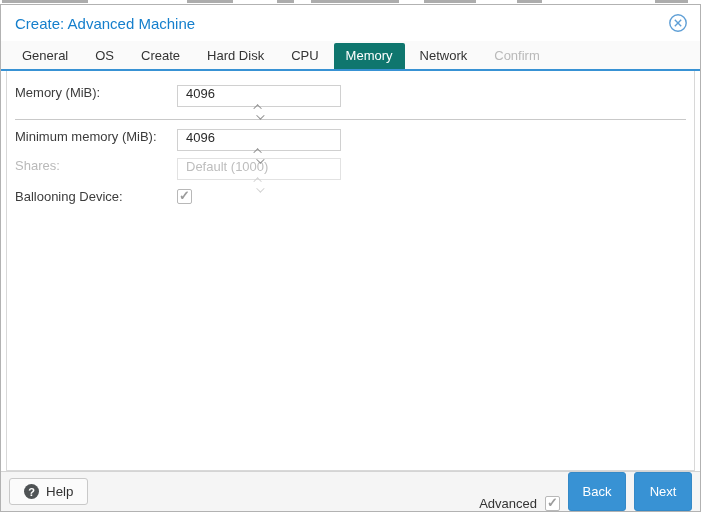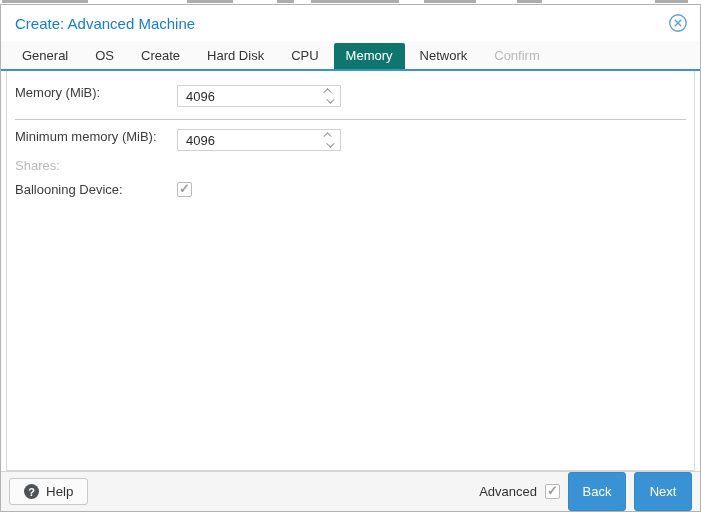--- a/index.html
+++ b/index.html
@@ -61,21 +61,21 @@
   }
 
   .form-row { display: flex; margin-bottom: 7px; }
   .form-label { width: 162px; flex: 0 0 162px; color: #3c3c3c; }
   .form-label.disabled { color: #b9b9b9; }
 
   .field {
     width: 164px; height: 22px;
     border: 1px solid #d0d0d0;
     background: #fff;
-    display: flex; align-items: stretch;
+    display: flex; align-items: stretch; flex-direction: column;
   }
   .field input {
     flex: 1 1 auto; min-width: 0;
     border: none; outline: none;
     padding: 0 0 0 8px;
     font-family: "Liberation Sans", sans-serif;
     font-size: 13px; color: #2a2a2a;
     background: transparent;
   }
   .field.disabled { border-color: #e2e2e2; }
@@ -119,21 +119,21 @@
     background: #fbfbfb;
     border: 1px solid #c9c9c9; border-radius: 3px;
     color: #333; cursor: pointer;
   }
   .q-icon {
     width: 15px; height: 15px; border-radius: 50%;
     background: #4f5355; color: #fff;
     font-size: 11px; font-weight: bold;
     display: inline-flex; align-items: center; justify-content: center;
   }
-  .footer-right { margin-left: auto; display: flex; align-items: center; gap: 8px; }
+  .footer-right { margin-left: auto; display: flex; align-items: flex-end; gap: 8px; }
   .advanced-label { color: #333; }
   .btn-primary {
     min-width: 58px; height: 39px;
     background: #3892d4; border: 1px solid #3589c7; border-radius: 3px;
     color: #fff; font-family: "Liberation Sans", sans-serif; font-size: 13px;
     cursor: pointer;
   }
 </style>
 </head>
 <body>
@@ -194,20 +194,27 @@
           <input value="4096" style="">
           <span class="spinner">
             <i class="caret up"></i>
               <i class="caret down"></i>
           </span>
         </div>
       </div>
 
       <div class="form-row">
         <span class="form-label disabled">Shares:</span>
+        <div class="field disabled">
+          <input disabled="" value="Default (1000)" style="">
+          <span class="spinner">
+            <i class="caret up"></i>
+              <i class="caret down"></i>
+          </span>
+        </div>
       </div>
 
       <div class="form-row" style="margin-top:9px;">
         <span class="form-label">Ballooning Device:</span>
         <span class="checkbox checked"></span>
       </div>
 
     </div>
   </div>
 

